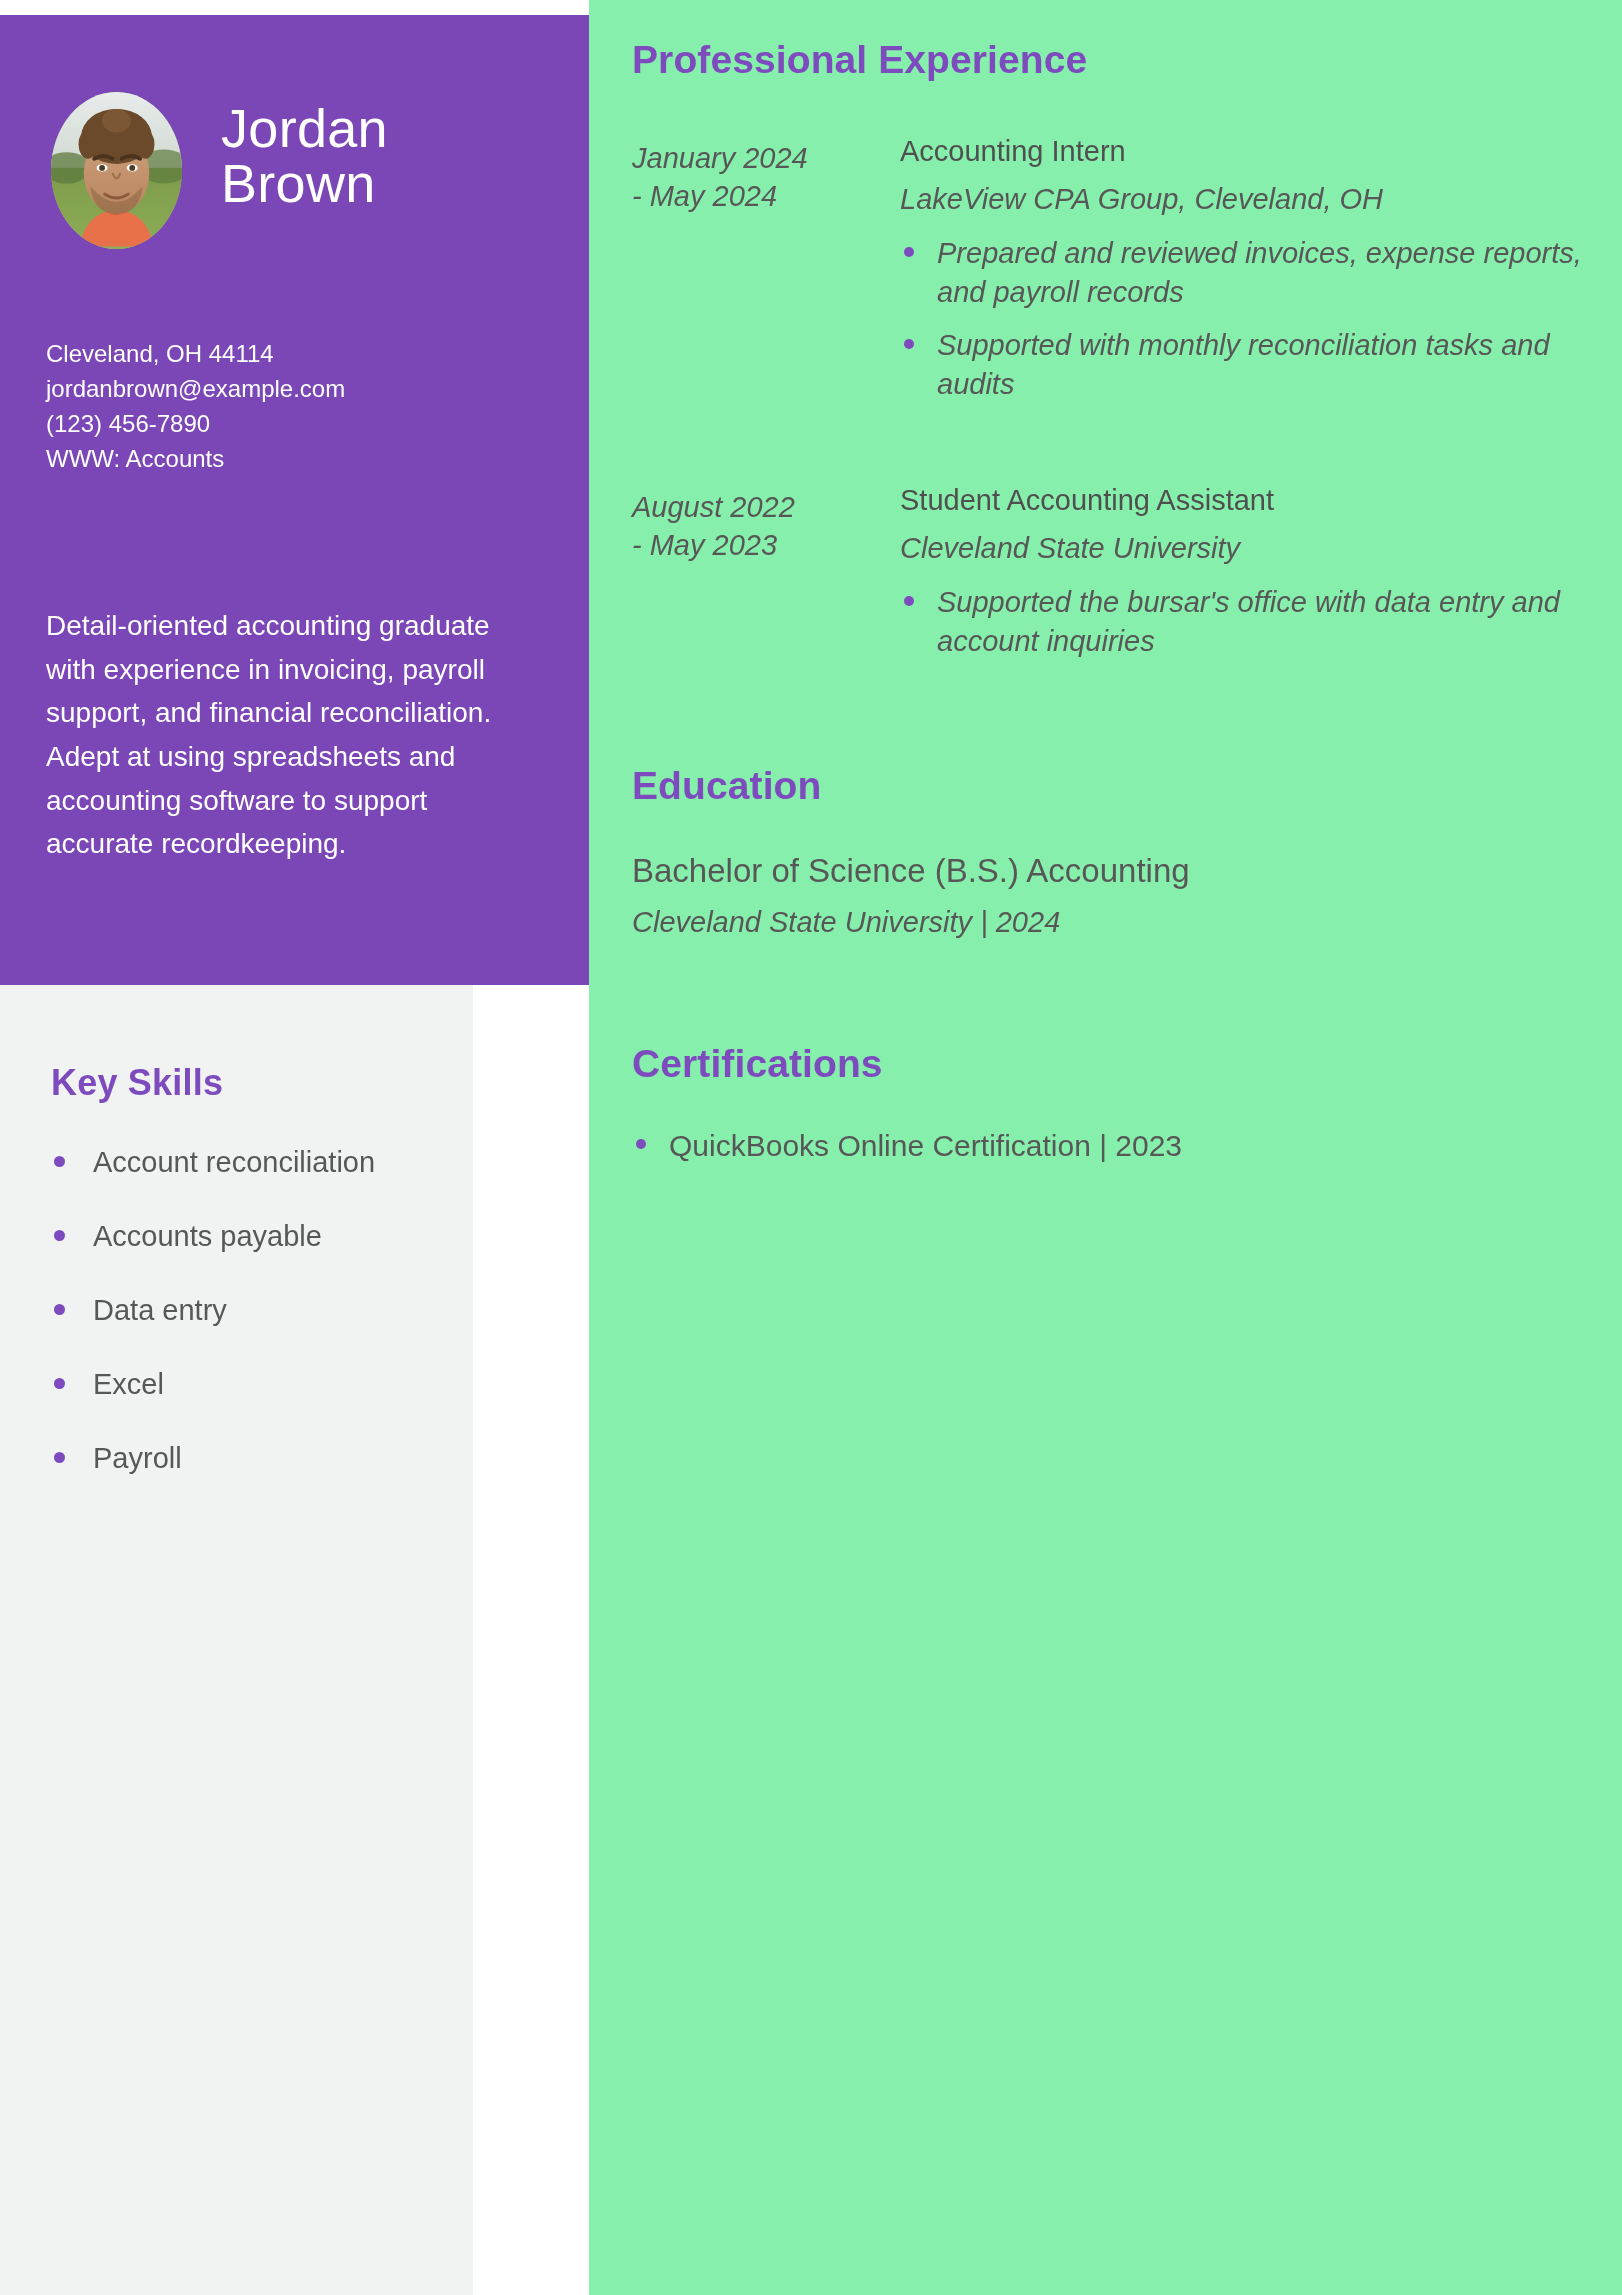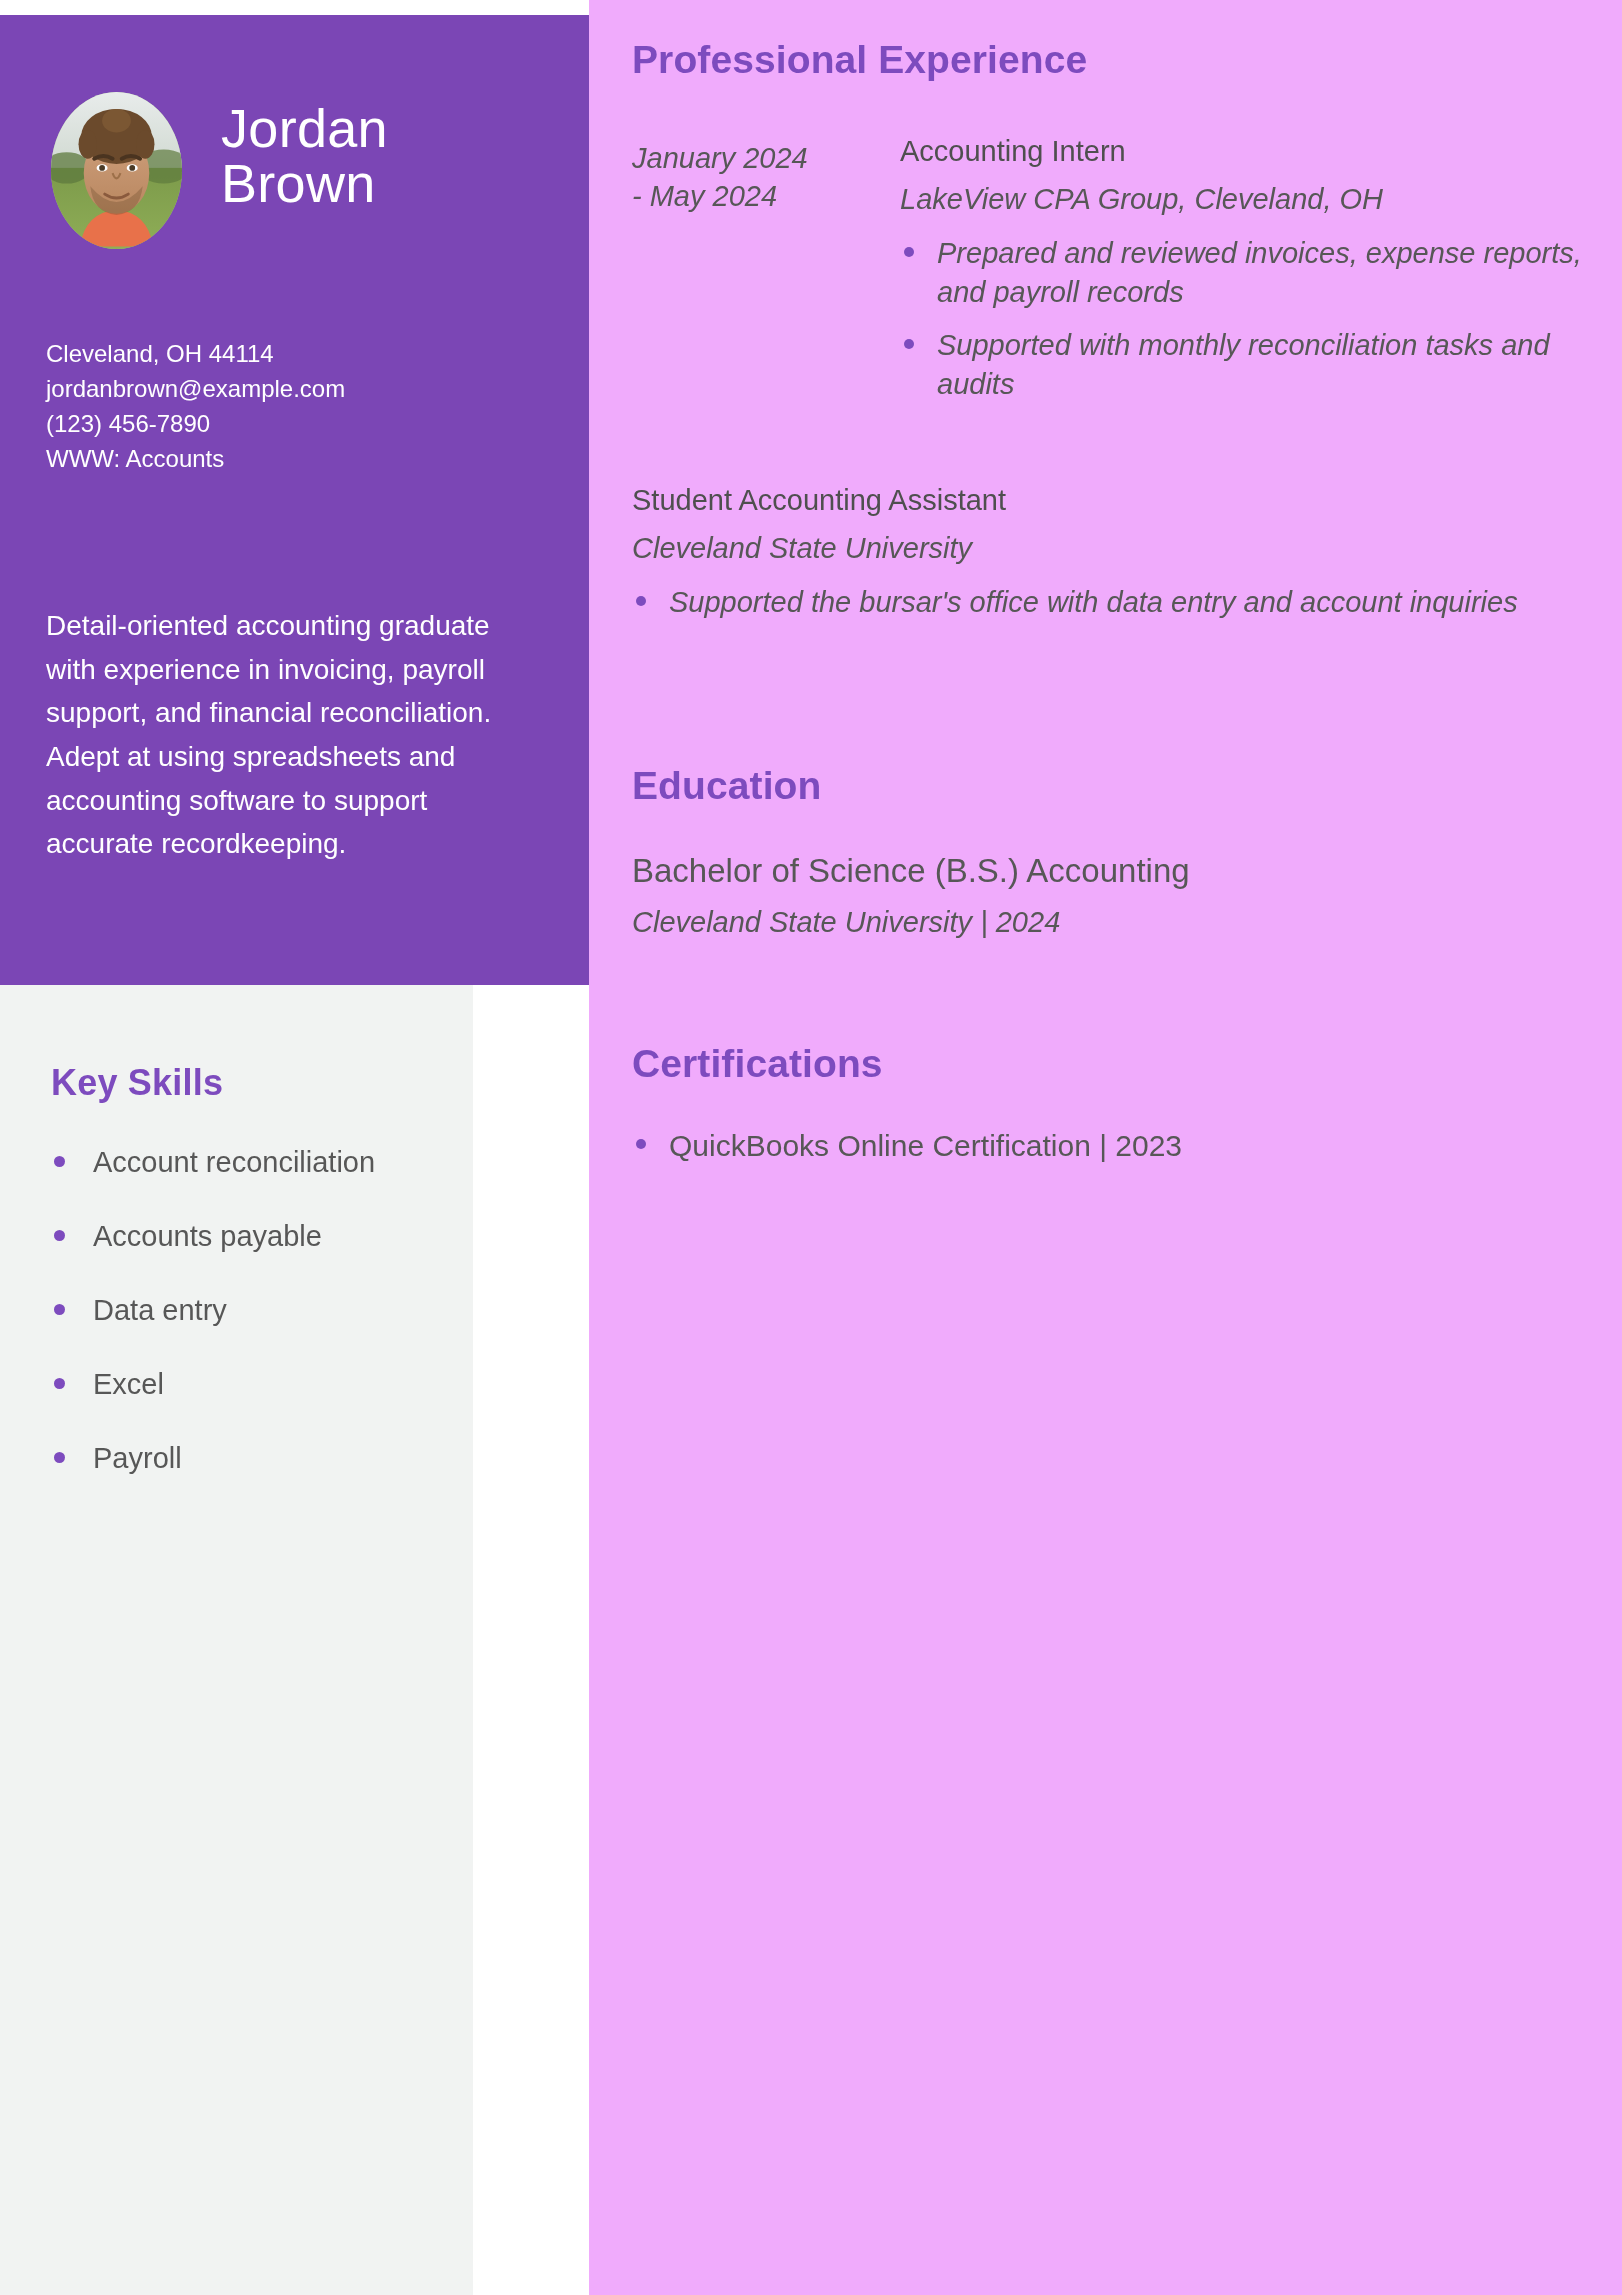--- a/index.html
+++ b/index.html
@@ -125,21 +125,21 @@
     background: #7d4bbe;
   }
 
   
   .main {
     position: absolute;
     left: 589px;
     top: 0;
     width: 1033px;
     height: 2295px;
-    background: #f0abfc;
+    background: #86efac;
   }
 
   .section-heading {
     position: absolute;
     color: #7d4bbe;
     font-size: 39px;
     font-weight: 700;
     letter-spacing: 0.1px;
   }
 
@@ -328,20 +328,22 @@
         <div class="job-title">Accounting Intern</div>
         <div class="job-org">LakeView CPA Group, Cleveland, OH</div>
         <ul class="job-bullets">
           <li>Prepared and reviewed invoices, expense reports, and payroll records</li>
           <li>Supported with monthly reconciliation tasks and audits</li>
         </ul>
       </div>
     </section>
 
     <section class="job" style="top:483px;">
+      <div class="job-dates">August 2022
+- May 2023</div>
       <div class="job-body">
         <div class="job-title">Student Accounting Assistant</div>
         <div class="job-org">Cleveland State University</div>
         <ul class="job-bullets">
           <li>Supported the bursar's office with data entry and account inquiries</li>
         </ul>
       </div>
     </section>
 
     <div class="section-heading" style="left:43px; top:764px;">Education</div>

